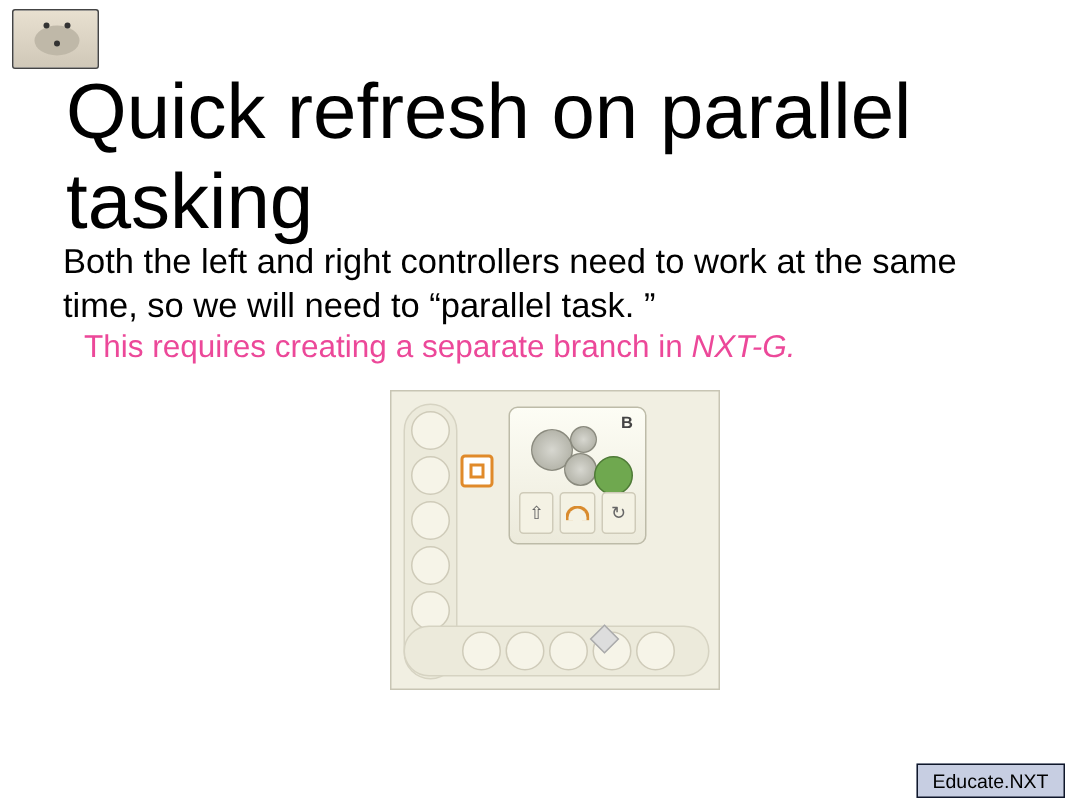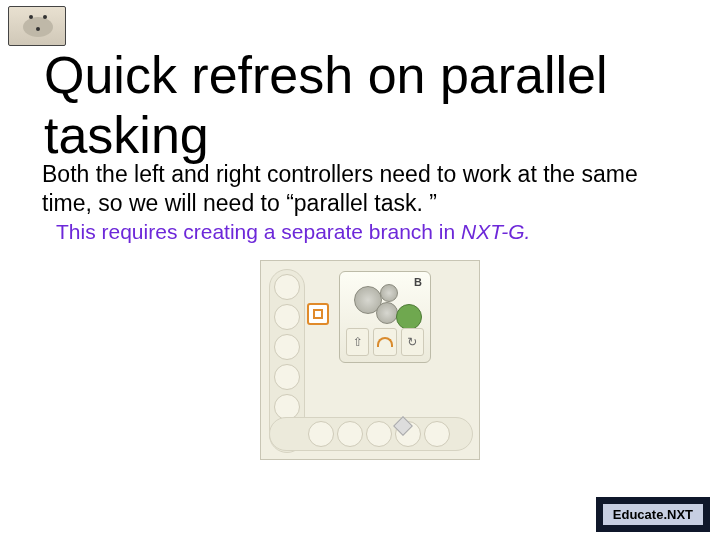--- a/index.html
+++ b/index.html
@@ -50,21 +50,21 @@
     font-size: 23px;
     line-height: 1.25;
     color: #000;
     margin-top: 28px;
   }
   .para2 {
     position: absolute;
     top: 220px;
     left: 56px;
     font-size: 21px;
-    color: #6d28d9;
+    color: #ec4899;
   }
   .para2 .it { font-style: italic; }
 
   .diagram {
     position: absolute;
     top: 260px;
     left: 260px;
     width: 220px;
     height: 200px;
     background: #f1efe2;
@@ -175,24 +175,24 @@
     width:14px; height:14px;
     background:#ddd;
     border:1px solid #aaa;
     transform:rotate(45deg);
   }
 
   .footer-badge {
     position:absolute;
     right:10px; bottom:8px;
     background:#c7cee2;
-    border:7px solid #0f172a;
+    border:1px solid #0f172a;
     padding:3px 10px;
     font-size:13px;
-    font-weight:bold;
+    font-weight:normal;
     color:#000;
   }
 </style>
 </head>
 <body>
 
 <div class="logo">
   <span class="dot d1"></span>
     <span class="dot d2"></span>
     <span class="dot d3"></span>

